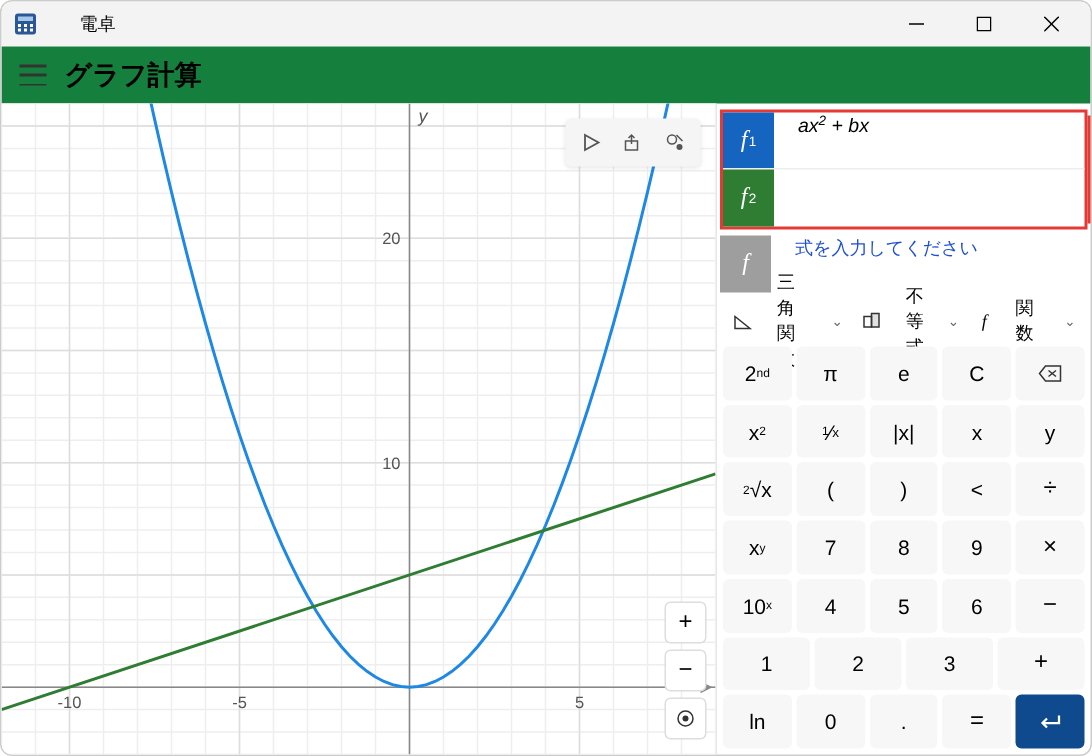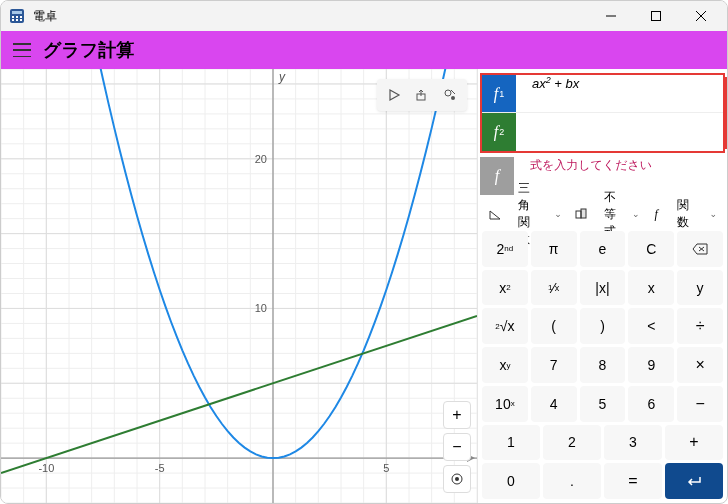--- a/index.html
+++ b/index.html
@@ -1,22 +1,22 @@
 <!DOCTYPE html>
 <html><head>
 <meta charset="utf-8">
 <style>
 * { margin: 0; padding: 0; box-sizing: border-box; font-family: "Yu Gothic UI", "Segoe UI", sans-serif; }
 body { width: 728px; height: 504px; background: #fff; overflow: hidden; border: 1px solid #ccc; border-radius: 8px; }
-.titlebar { height: 30px; display: flex; align-items: center; padding: 0 4px 0 8px; background: #f3f3f3; }
+.titlebar { height: 30px; display: flex; align-items: center; padding: 0 4px 0 8px; background: #f3f3f3; gap: 20px; }
 .titlebar .icon { width: 16px; height: 16px; margin-right: 8px; }
 .titlebar .title { font-size: 12px; flex: 1; }
 .winbtns { display: flex; }
 .winbtn { width: 45px; height: 30px; display: flex; align-items: center; justify-content: center; }
-.header { height: 38px; background: #d946ef; display: flex; align-items: center; padding: 0 12px; gap: 12px; }
+.header { height: 38px; background: #15803d; display: flex; align-items: center; padding: 0 12px; gap: 12px; }
 .hamburger { width: 18px; height: 14px; display: flex; flex-direction: column; justify-content: space-between; cursor: pointer; }
 .hamburger span { height: 1.5px; background: #333; }
 .mode-title { font-size: 18px; font-weight: 600; }
 .content { display: flex; height: calc(100% - 68px); }
 .graph-pane { flex: 1; position: relative; background: #fff; }
 .graph-svg { width: 100%; height: 100%; }
 .graph-toolbar { position: absolute; top: 10px; right: 10px; background: #f5f5f5; border-radius: 4px; display: flex; padding: 4px; gap: 2px; box-shadow: 0 1px 3px rgba(0,0,0,0.1); }
 .gt-btn { width: 26px; height: 24px; display: flex; align-items: center; justify-content: center; cursor: pointer; border-radius: 3px; }
 .zoom-ctrl { position: absolute; right: 6px; bottom: 10px; display: flex; flex-direction: column; gap: 4px; }
 .zoom-btn { width: 28px; height: 28px; background: #fff; border: 1px solid #ddd; border-radius: 4px; display: flex; align-items: center; justify-content: center; cursor: pointer; font-size: 16px; }
@@ -26,21 +26,21 @@
 .eq-highlight::after { content: ""; position: absolute; right: -5px; top: 2px; bottom: 2px; width: 3px; background: #e53935; }
 .eq-row { display: flex; align-items: stretch; height: 38px; border-bottom: 1px solid #eee; }
 .eq-row:last-child { border-bottom: none; }
 .eq-badge { width: 34px; display: flex; align-items: center; justify-content: center; color: #fff; font-style: italic; font-family: "Times New Roman", serif; font-size: 16px; }
 .eq-badge sub { font-size: 9px; font-style: normal; margin-left: 1px; }
 .eq-blue { background: #1565c0; }
 .eq-green { background: #2e7d32; }
 .eq-gray { background: #9e9e9e; }
 .eq-text { flex: 1; display: flex; align-items: flex-start; padding: 0 16px; font-family: "Cambria Math", "Times New Roman", serif; font-size: 13px; font-style: italic; }
 .eq-text sup { font-size: 9px; }
-.eq-placeholder { color: #be185d; font-style: normal; font-family: Liberation Serif, serif; font-size: 12px; }
+.eq-placeholder { color: #1d4ed8; font-style: normal; font-family: Liberation Serif, serif; font-size: 12px; }
 .dd-bar { display: flex; align-items: center; height: 34px; padding: 0 6px; gap: 4px; }
 .dd { display: flex; align-items: center; gap: 16px; font-size: 12px; cursor: pointer; padding: 2px 4px; }
 .dd .ico { width: 14px; height: 14px; display: flex; align-items: center; justify-content: center; }
 .dd .chev { font-size: 9px; color: #666; }
 .keypad { flex: 1; display: flex; flex-direction: column; padding: 0 4px 4px 4px; gap: 3px; }
 .krow { display: flex; gap: 3px; flex: 1; }
 .key { flex: 1; background: #f7f7f7; border-radius: 4px; display: flex; align-items: center; justify-content: center; font-size: 14px; cursor: pointer; font-family: "Segoe UI", sans-serif; }
 .key.op { font-size: 16px; }
 .key.enter { background: #104a8e; color: #fff; }
 .key sup { font-size: 8px; text-align: center; }
@@ -287,20 +287,21 @@
           <div class="key">6</div>
           <div class="key op">−</div>
         </div>
         <div class="krow">
           <div class="key">1</div>
           <div class="key">2</div>
           <div class="key">3</div>
           <div class="key op">+</div>
         </div>
         <div class="krow">
+          <div class="key">ln</div>
           <div class="key">0</div>
           <div class="key">.</div>
           <div class="key op">=</div>
           <div class="key enter">
             <svg width="20" height="14">
               <path d="M16 3 L16 8 L5 8 M8 5 L5 8 L8 11" fill="none" stroke="#fff" stroke-width="1.5"></path>
             </svg>
           </div>
         </div>
       </div>

